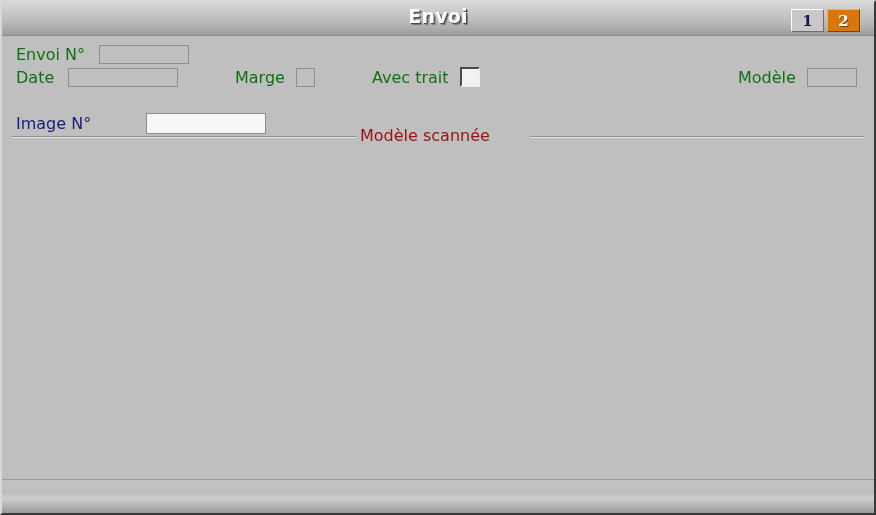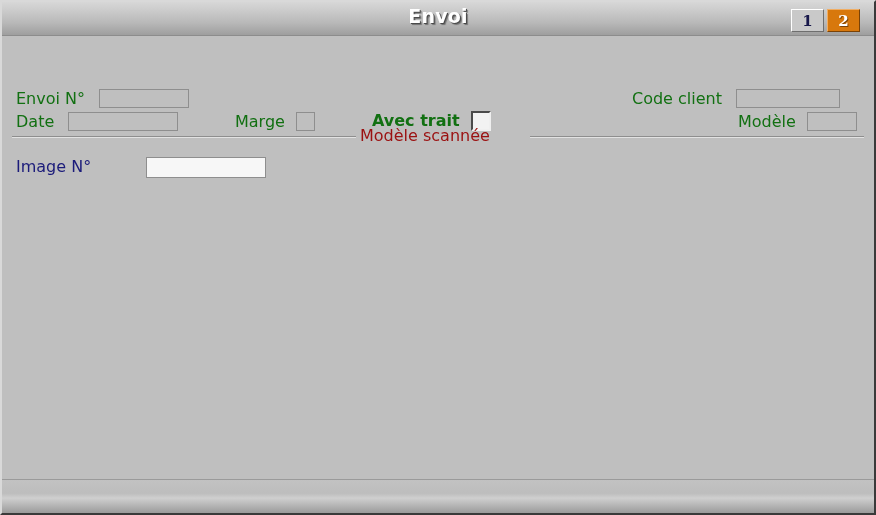--- a/index.html
+++ b/index.html
@@ -99,22 +99,21 @@
     top: 34px;
     width: 872px;
     height: 443px;
     background: #bfbfbf;
   }
 
   
   .row {
     position: absolute;
     display: flex;
-    align-items: flex-start;
-    margin-top: 44px;
+    align-items: center;
   }
   .lbl {
     font-size: 16px;
     font-family: "DejaVu Sans", sans-serif;
     white-space: nowrap;
   }
   .lbl.green   { color: #127012; }
   .lbl.navy    { color: #1b1b7a; }
 
   
@@ -211,36 +210,32 @@
     </div>
   </div>
 
   <div id="client">
 
     <div class="row" style="left:14px; top:9px;">
       <span class="lbl green">Envoi N°</span>
       <input class="fld disabled" style="width: 90px; margin-left: 14px;" type="text" disabled="" value="">
     </div>
 
-    <div class="row" style="left:630px; top:9px;">
-      <span class="lbl green">Code client</span>
-      <input class="fld disabled" style="width: 104px; margin-left: 14px;" type="text" disabled="" value="">
-    </div>
 
     <div class="row" style="left:14px; top:32px;">
       <span class="lbl green">Date</span>
       <input class="fld disabled" style="width: 110px; margin-left: 14px;" type="text" disabled="" value="">
     </div>
 
     <div class="row" style="left:233px; top:32px;">
       <span class="lbl green">Marge</span>
       <span class="chk" style="margin-left:11px;"></span>
     </div>
 
-    <div class="row" style="left:370px; top:31px;font-weight:bold;">
+    <div class="row" style="left:370px; top:31px;">
       <span class="lbl green">Avec trait</span>
       <span class="chk enabled" style="margin-left:11px;"></span>
     </div>
 
 
     <div class="row" style="left:736px; top:32px;">
       <span class="lbl green">Modèle</span>
       <input class="fld disabled" style="width: 50px; margin-left: 11px;" type="text" disabled="" value="">
     </div>
 

